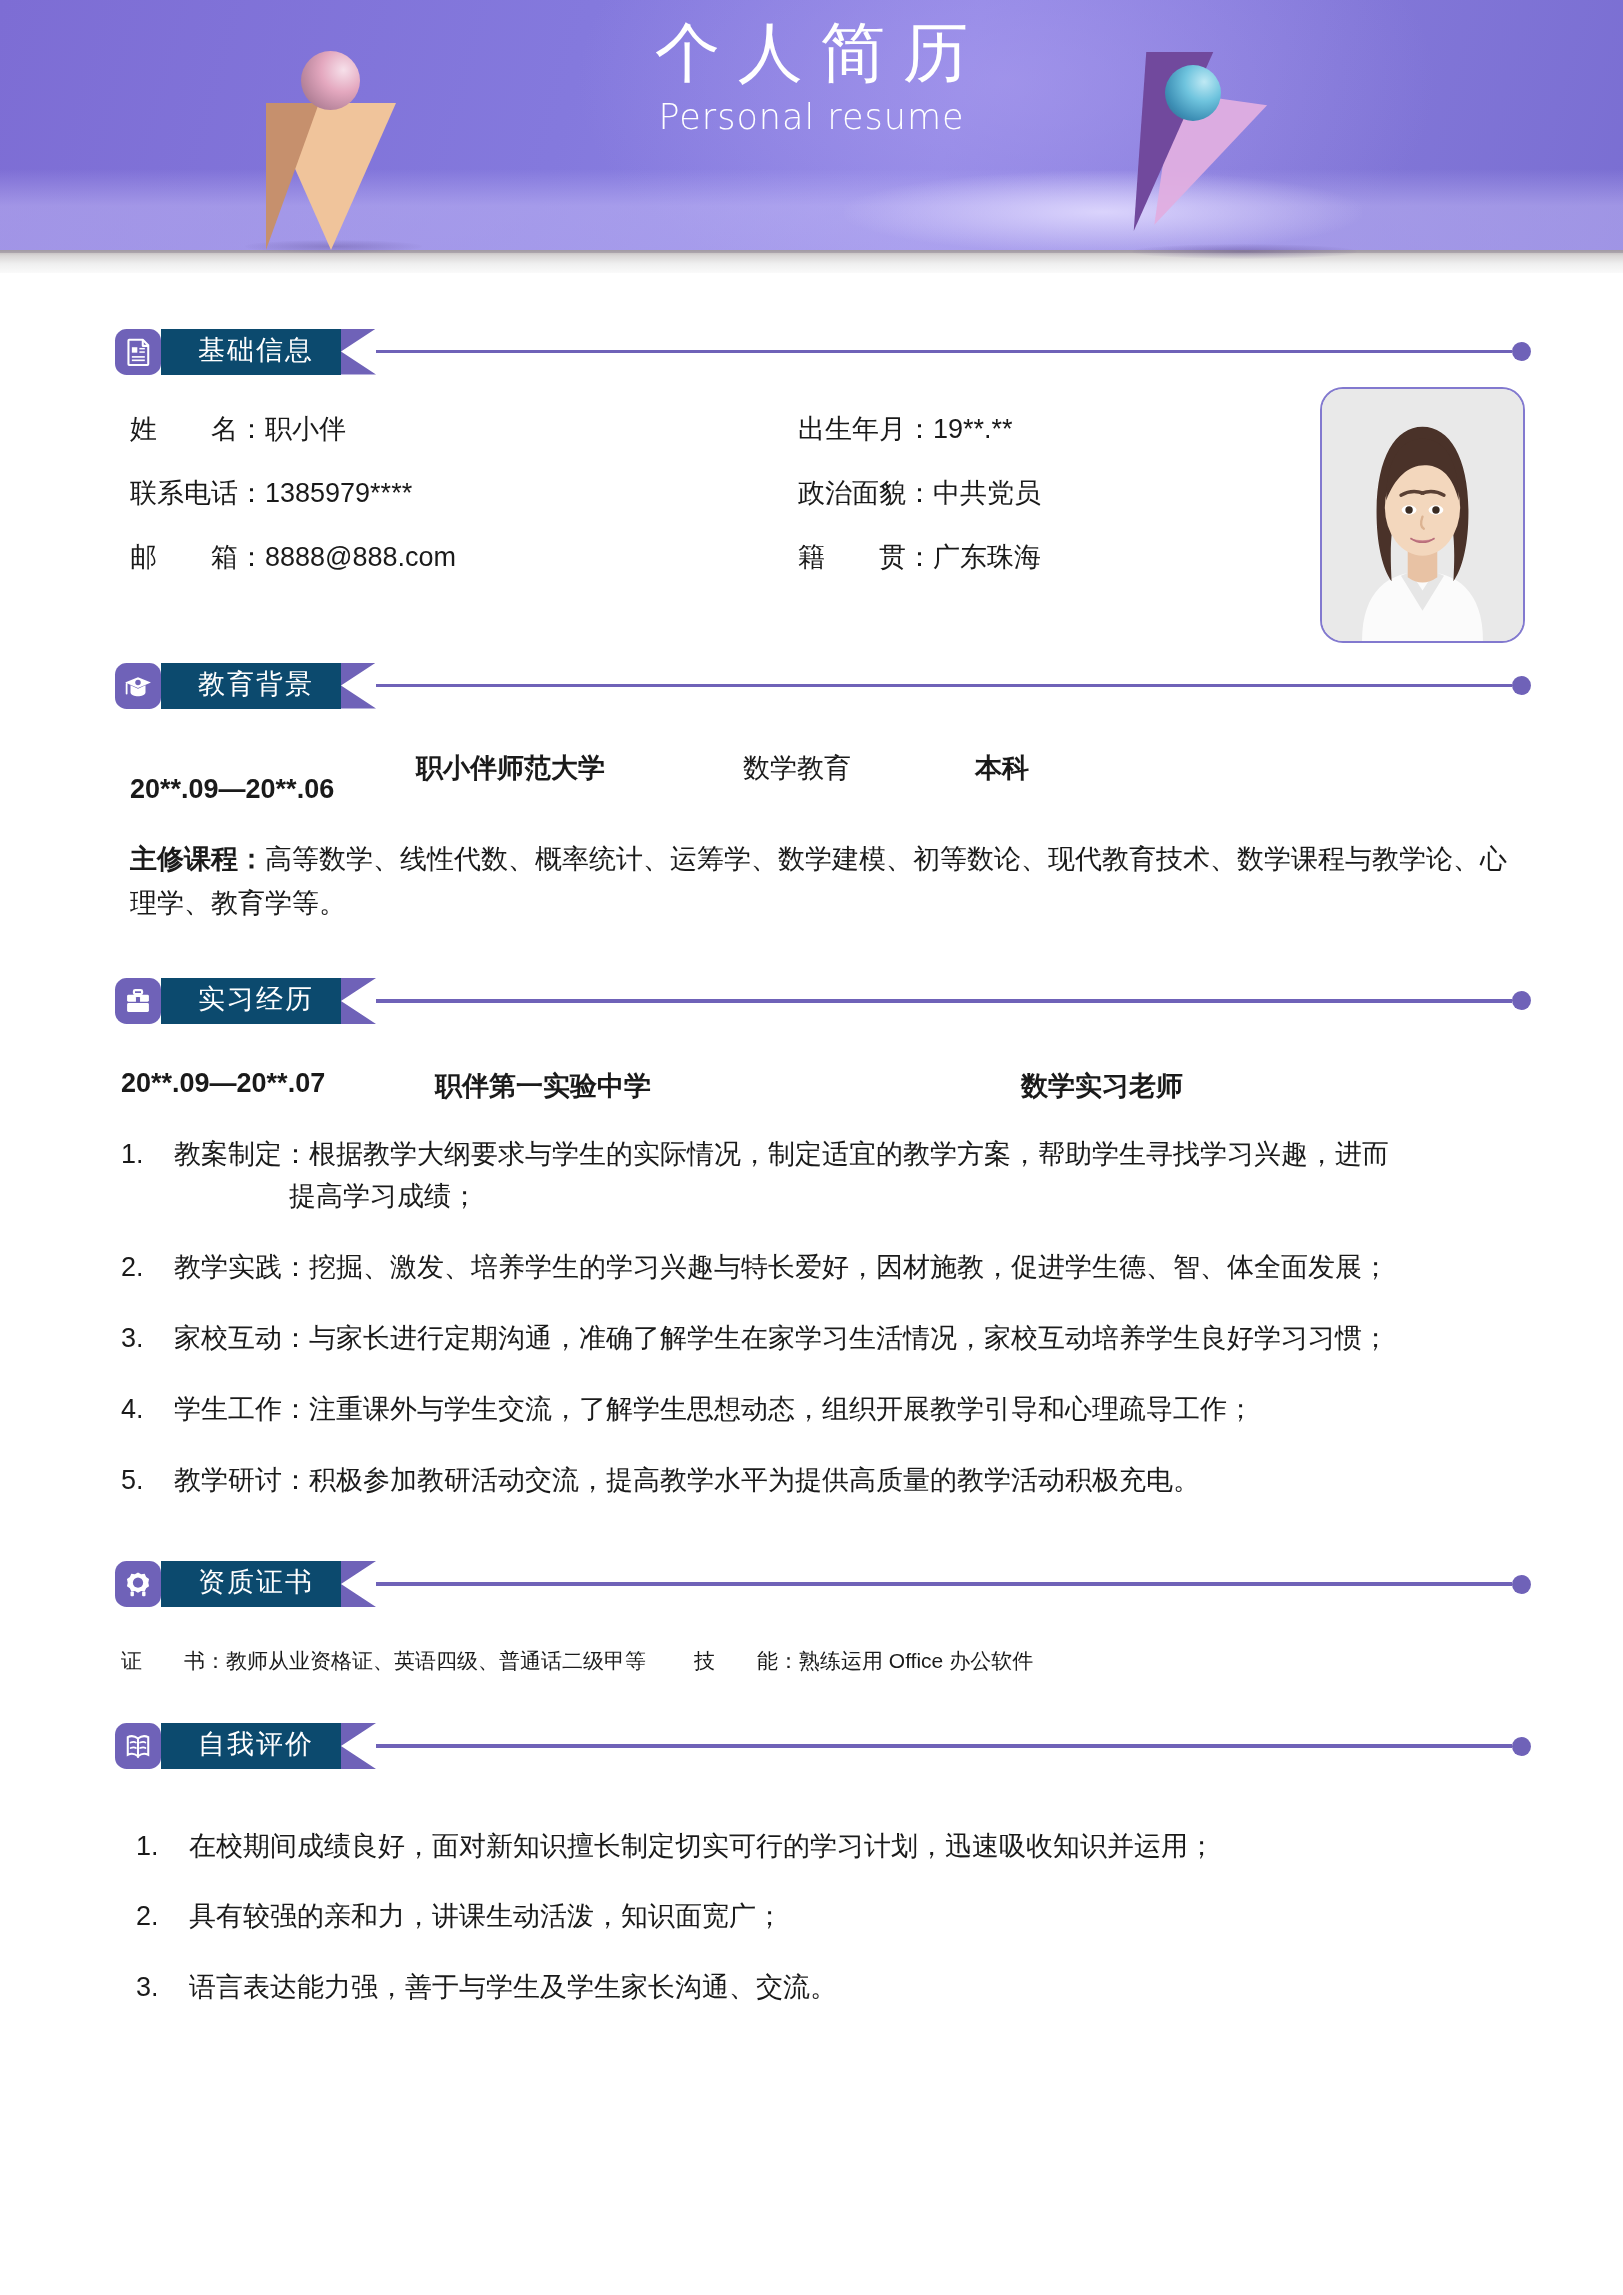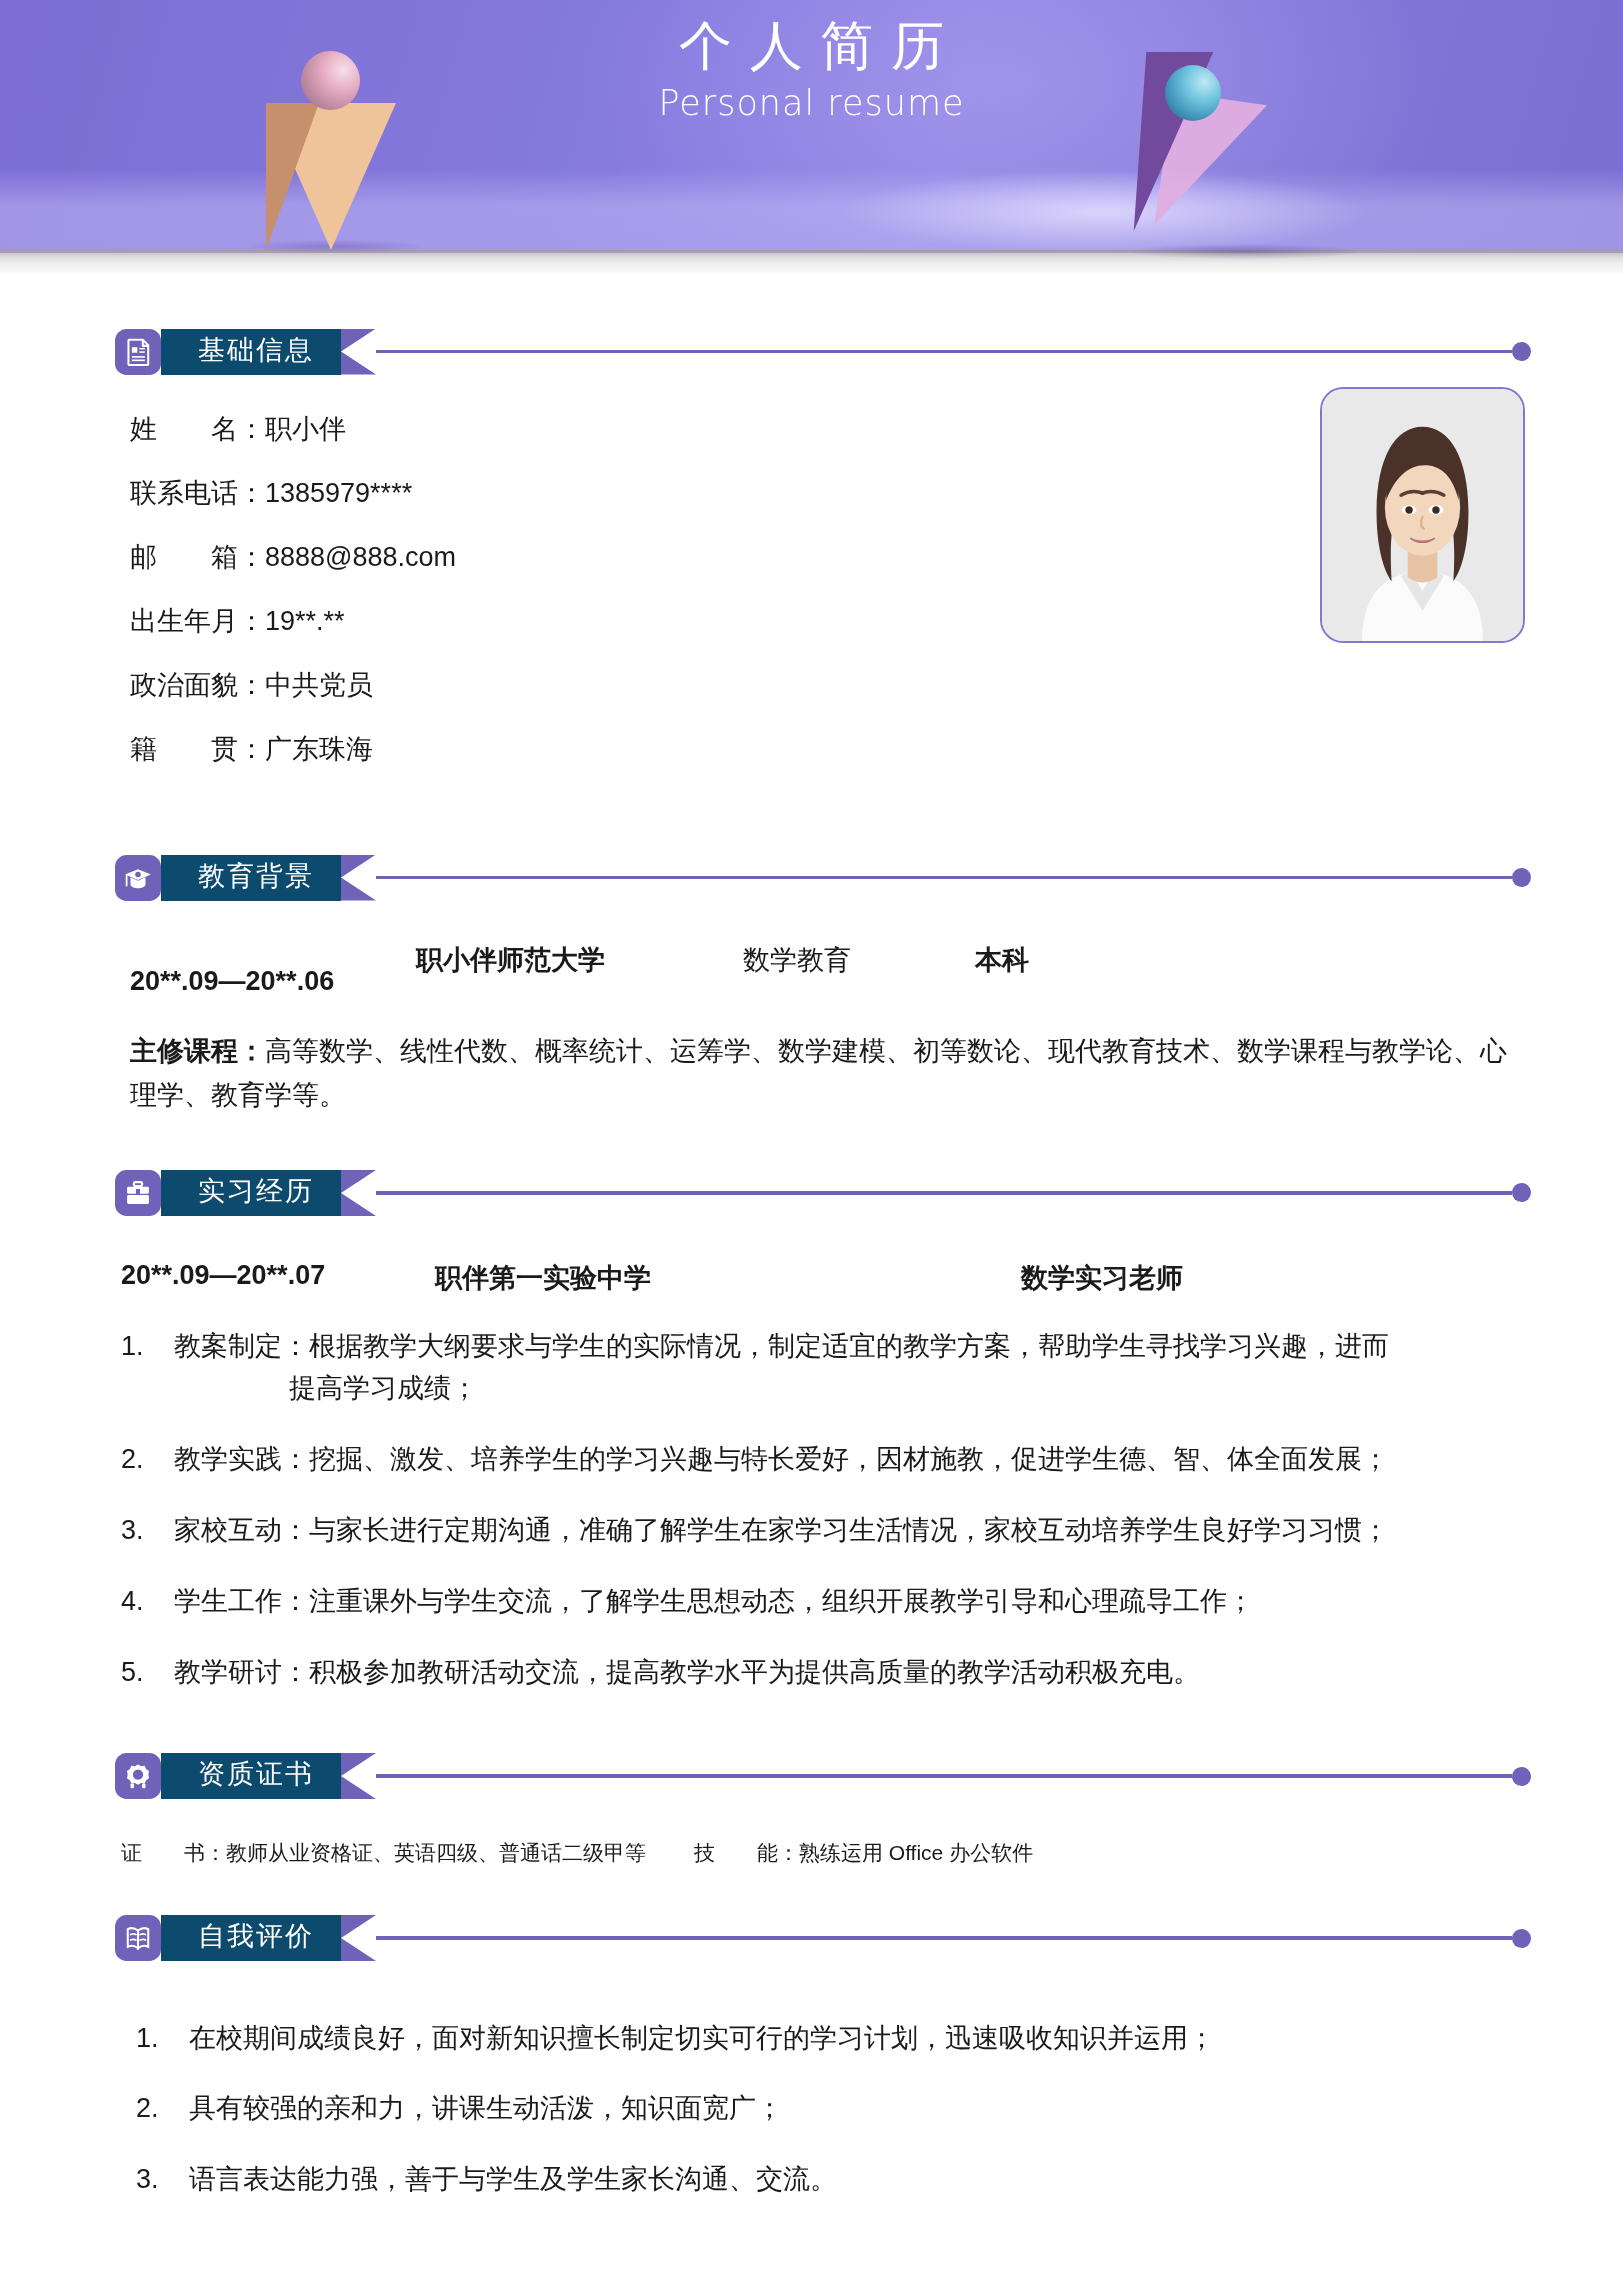--- a/index.html
+++ b/index.html
@@ -52,21 +52,21 @@
     background: rgba(120,110,130,0.35);
   }
 
   .title-zone {
     position: absolute;
     left: 0; right: 0; top: 15px;
     text-align: center;
     z-index: 6;
   }
   .title-cn {
-    font-size: 53px;
+    font-size: 65px;
     letter-spacing: 17.7px;
     color: #ffffff;
     font-weight: 400;
     line-height: 1.18;
     text-indent: 17.7px;
     font-family: "DejaVu Sans", "Liberation Sans", sans-serif;
   }
   .title-en {
     margin-top: 5.5px;
     font-size: 35px;
@@ -221,21 +221,20 @@
 
   
   .content {
     margin-left: 130px;
     margin-right: 102px;
     color: #1a1a1a;
   }
   .row-2col {
     display: flex;
     position: relative;
-    flex-direction: column;
   }
   .col-left { width: 668px; }
   .col-right { width: 477px; }
   .info-line {
     font-size: 27px;
     line-height: 1.0;
     margin-bottom: 37px;
     white-space: pre;
     color: #1a1a1a;
   }

